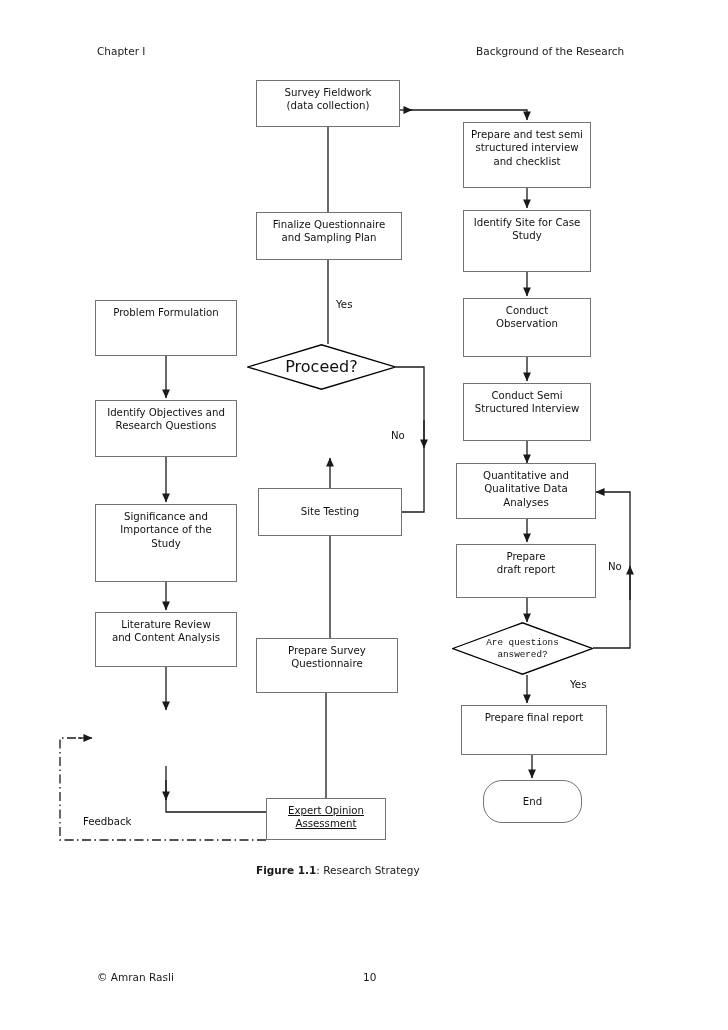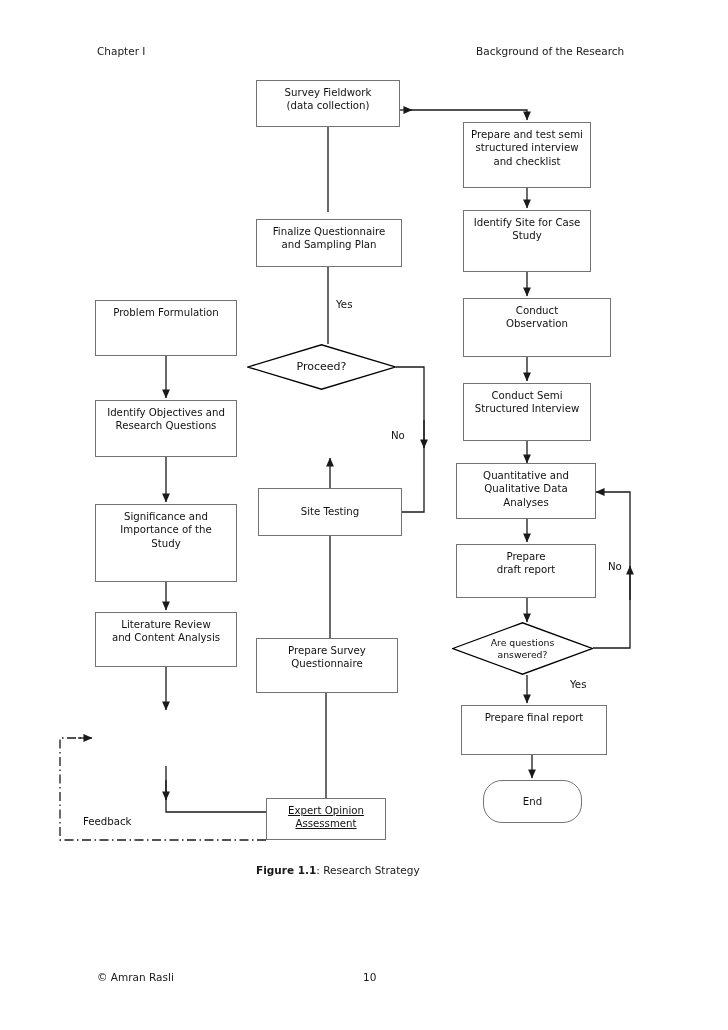--- a/index.html
+++ b/index.html
@@ -32,21 +32,21 @@
   }
   .node.mid{align-items:center;padding-top:0;}
   .node.round{border-radius:19px;}
 
   
   .diamond{position:absolute;z-index:5;}
   .diamond svg{position:absolute;left:0;top:0;}
   .diamond .dlabel{
     position:absolute;left:0;top:0;width:100%;height:100%;
     display:flex;align-items:center;justify-content:center;
-    text-align:center;font-size:11px;line-height:1.25;color:#111111;
+    text-align:center;font-size:16px;line-height:1.25;color:#111111;
     white-space:pre-line;
   }
 
   .edgelabel{position:absolute;font-size:10.2px;color:#111111;white-space:nowrap;z-index:6;}
 
   #wires{position:absolute;left:0;top:0;width:728px;height:1030px;z-index:2;}
 </style>
 </head>
 <body>
 
@@ -120,29 +120,29 @@
     </g>
   </svg>
 
   <div class="node" style="left:256px;top:80px;width:144px;height:47px;">Survey Fieldwork
 (data collection)</div>
 
   <div class="node" style="left:463px;top:122px;width:128px;height:66px;">Prepare and test semi
 structured interview
 and checklist</div>
 
-  <div class="node" style="left:256px;top:212px;width:146px;height:48px;margin-top:7px;">Finalize Questionnaire
+  <div class="node" style="left:256px;top:212px;width:146px;height:48px;">Finalize Questionnaire
 and Sampling Plan</div>
 
   <div class="node" style="left:463px;top:210px;width:128px;height:62px;">Identify Site for Case
 Study</div>
 
   <div class="node" style="left:95px;top:300px;width:142px;height:56px;">Problem Formulation</div>
 
-  <div class="node" style="left:463px;top:298px;width:148px;height:59px;">Conduct
+  <div class="node" style="left:463px;top:298px;width:128px;height:59px;">Conduct
 Observation</div>
 
   <div class="diamond" style="left:247px;top:344px;width:149px;height:46px;">
     <svg width="149" height="46" xmlns="http://www.w3.org/2000/svg">
       <polygon points="0.8,23 74.5,0.8 148.2,23 74.5,45.2" fill="#ffffff" stroke="#000000" stroke-width="1.3"></polygon>
     </svg>
     <div class="dlabel">Proceed?</div>
   </div>
 
   <div class="node" style="left:95px;top:400px;width:142px;height:57px;">Identify Objectives and
@@ -167,21 +167,21 @@
   <div class="node" style="left:95px;top:612px;width:142px;height:55px;">Literature Review
 and Content Analysis</div>
 
   <div class="node" style="left:256px;top:638px;width:142px;height:55px;">Prepare Survey
 Questionnaire</div>
 
   <div class="diamond" style="left:452px;top:622px;width:141px;height:53px;">
     <svg width="141" height="53" xmlns="http://www.w3.org/2000/svg">
       <polygon points="0.8,26.5 70.5,0.8 140.2,26.5 70.5,52.2" fill="#ffffff" stroke="#000000" stroke-width="1.3"></polygon>
     </svg>
-    <div class="dlabel" style="font-size:9.3px;">Are questions
+    <div class="dlabel" style="font-size:9.3px;font-family:Liberation Mono, monospace;">Are questions
 answered?</div>
   </div>
 
 
   <div class="node" style="left:461px;top:705px;width:146px;height:50px;">Prepare final report</div>
 
   <div class="node" style="left:266px;top:798px;width:120px;height:42px;text-decoration:underline;">Expert Opinion
 Assessment</div>
 
   <div class="node round mid" style="left:483px;top:780px;width:99px;height:43px;">End</div>

